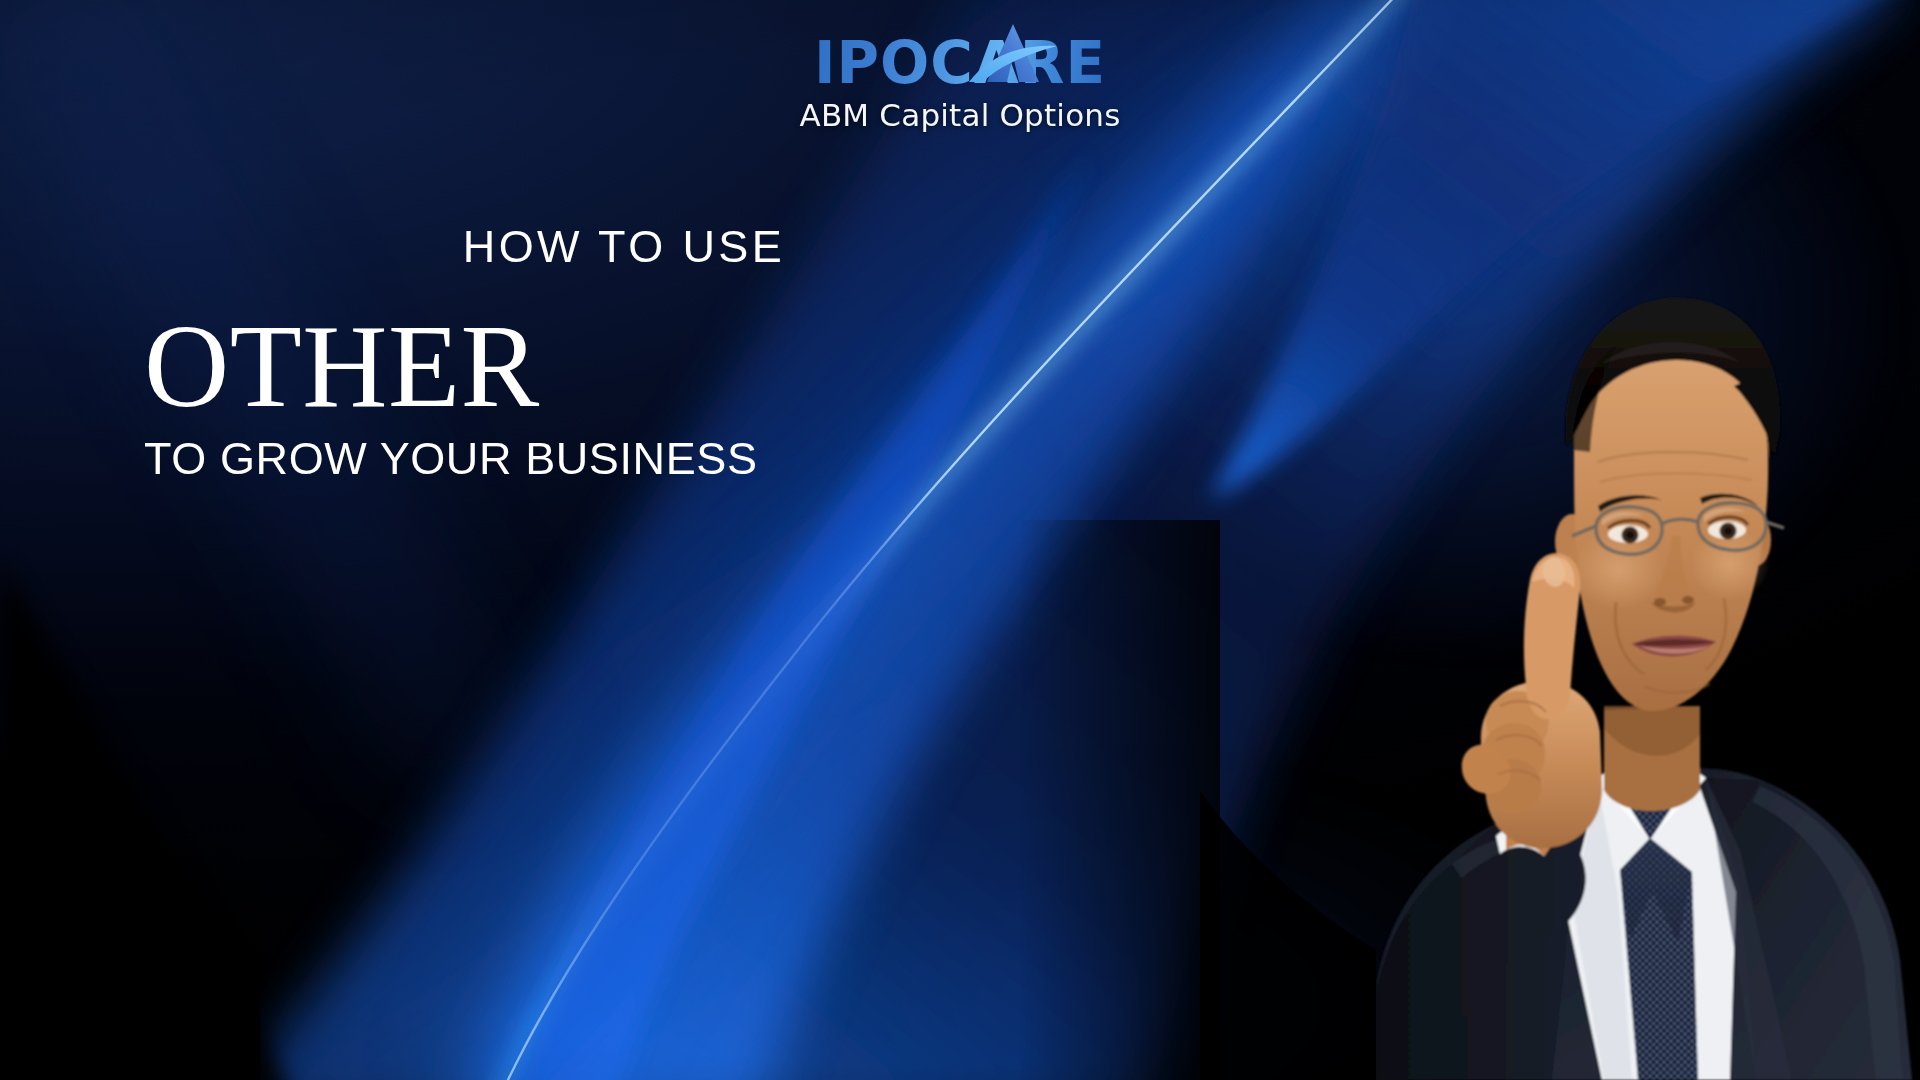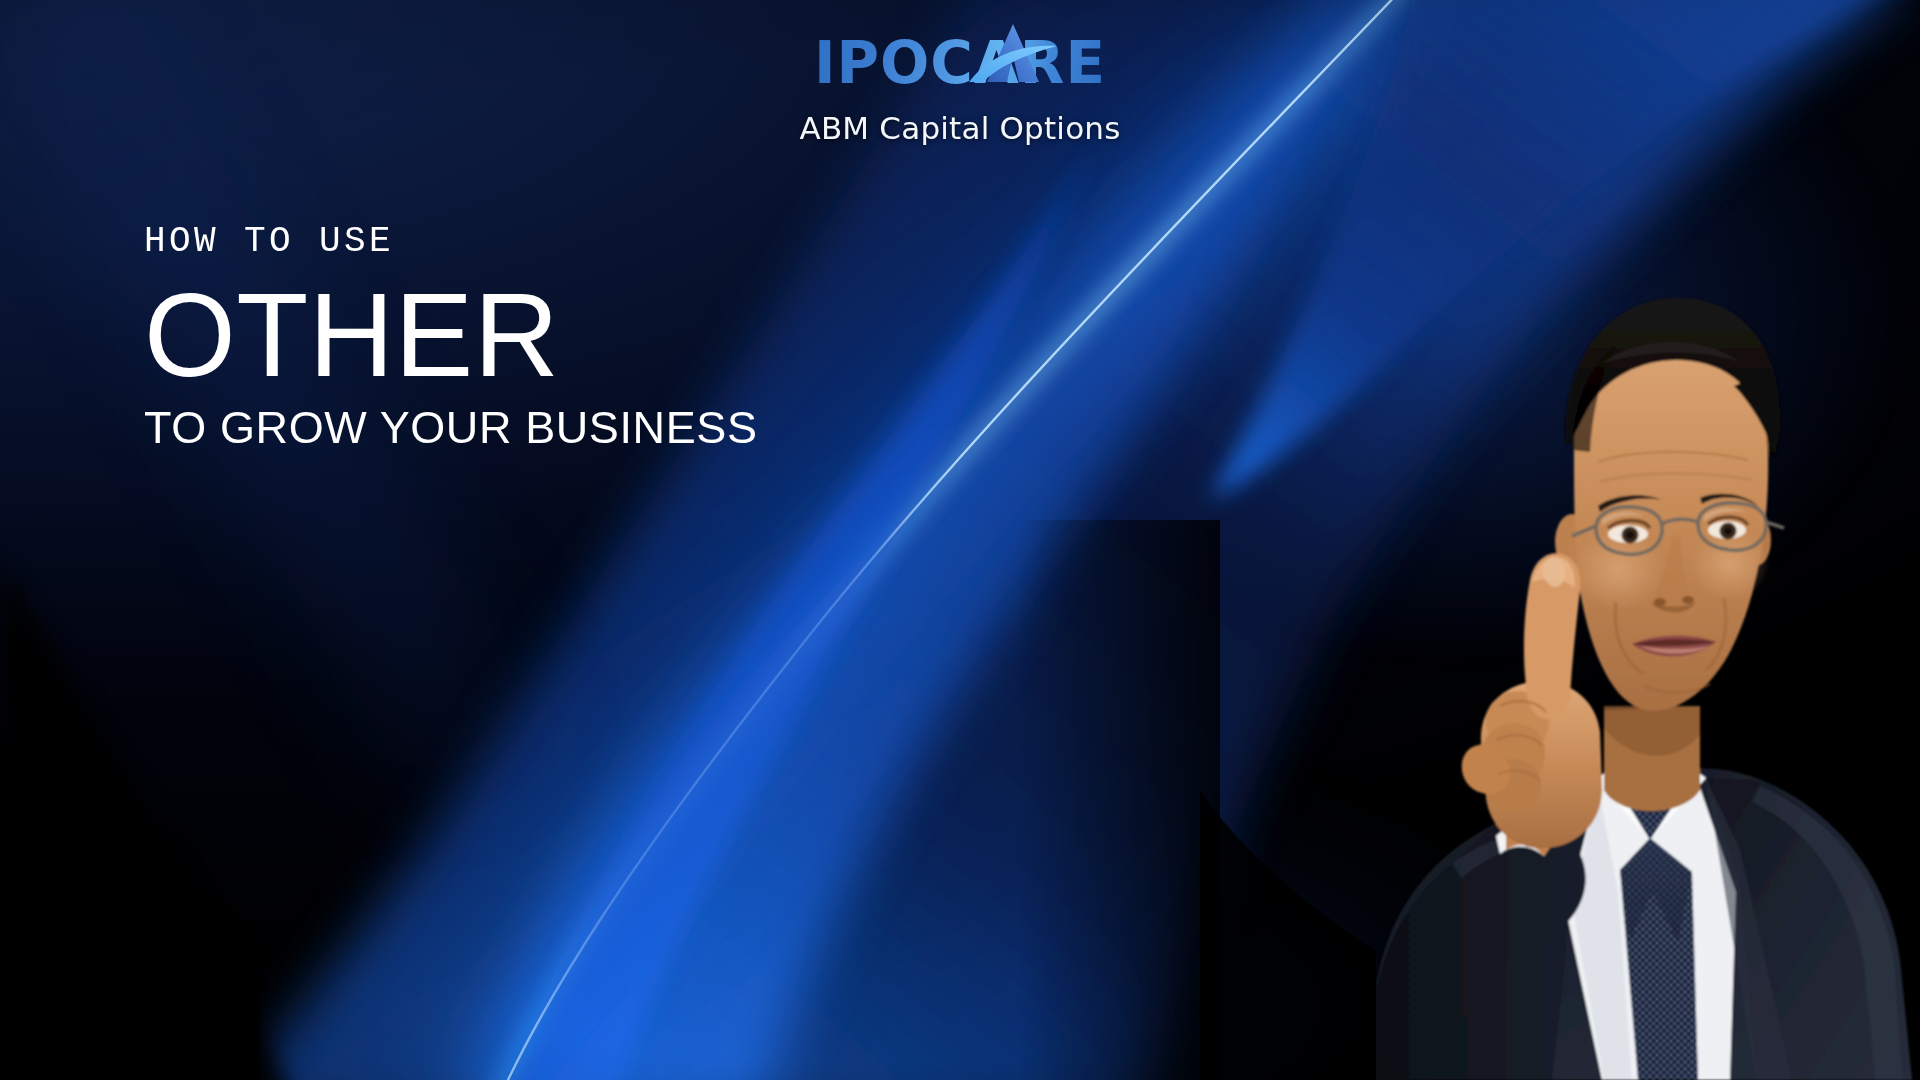--- a/index.html
+++ b/index.html
@@ -25,29 +25,29 @@
   .swoosh{position:absolute;inset:0;width:1920px;height:1080px;}
 
   
   .logo-block{position:absolute;left:0;right:0;top:32px;text-align:center;}
   .logo-mark{position:relative;display:inline-block;height:62px;line-height:62px;}
   .logo-word{font-size:58px;font-weight:800;letter-spacing:1px;
     background:linear-gradient(100deg,#2f6fc4 0%,#3b7bd0 22%,#4f97e2 46%,#63b4f2 62%,#3f86d8 80%,#2f6fc4 100%);
     -webkit-background-clip:text;background-clip:text;color:transparent;
     font-family:"DejaVu Sans",sans-serif;}
   .logo-a-wrap{position:absolute;left:50.5%;top:-12px;width:110px;height:66px;pointer-events:none;}
-  .logo-tag{margin-top:16px;font-size:31px;font-weight:400;color:#f3f6fb;letter-spacing:.2px;
+  .logo-tag{margin-top:3px;font-size:31px;font-weight:400;color:#f3f6fb;letter-spacing:.2px;
     font-family:"DejaVu Sans",sans-serif;text-shadow:0 1px 5px rgba(0,0,0,.7);}
 
   
   .copy{position:absolute;left:144px;top:224px;width:960px;}
-  .kicker{font-size:36px;font-weight:300;letter-spacing:3.4px;color:#fff;
-    font-family:Liberation Mono, monospace;line-height:1;}
+  .kicker{font-size:45px;font-weight:300;letter-spacing:3.4px;color:#fff;
+    font-family:Liberation Sans, sans-serif;line-height:1;text-align:center;}
   .big{font-size:118px;font-weight:300;letter-spacing:.5px;color:#fff;line-height:1.18;
-    font-family:Liberation Sans, sans-serif;margin-top:6px;}
+    font-family:Liberation Serif, serif;margin-top:28px;}
   .big .ln{display:block;white-space:nowrap;}
   .subline{font-size:45px;font-weight:400;letter-spacing:.6px;color:#fff;
     font-family:"Liberation Sans",sans-serif;line-height:1;}
 
   
   .person{position:absolute;right:0;bottom:0;width:720px;height:930px;}
 </style>
 </head>
 <body>
 

